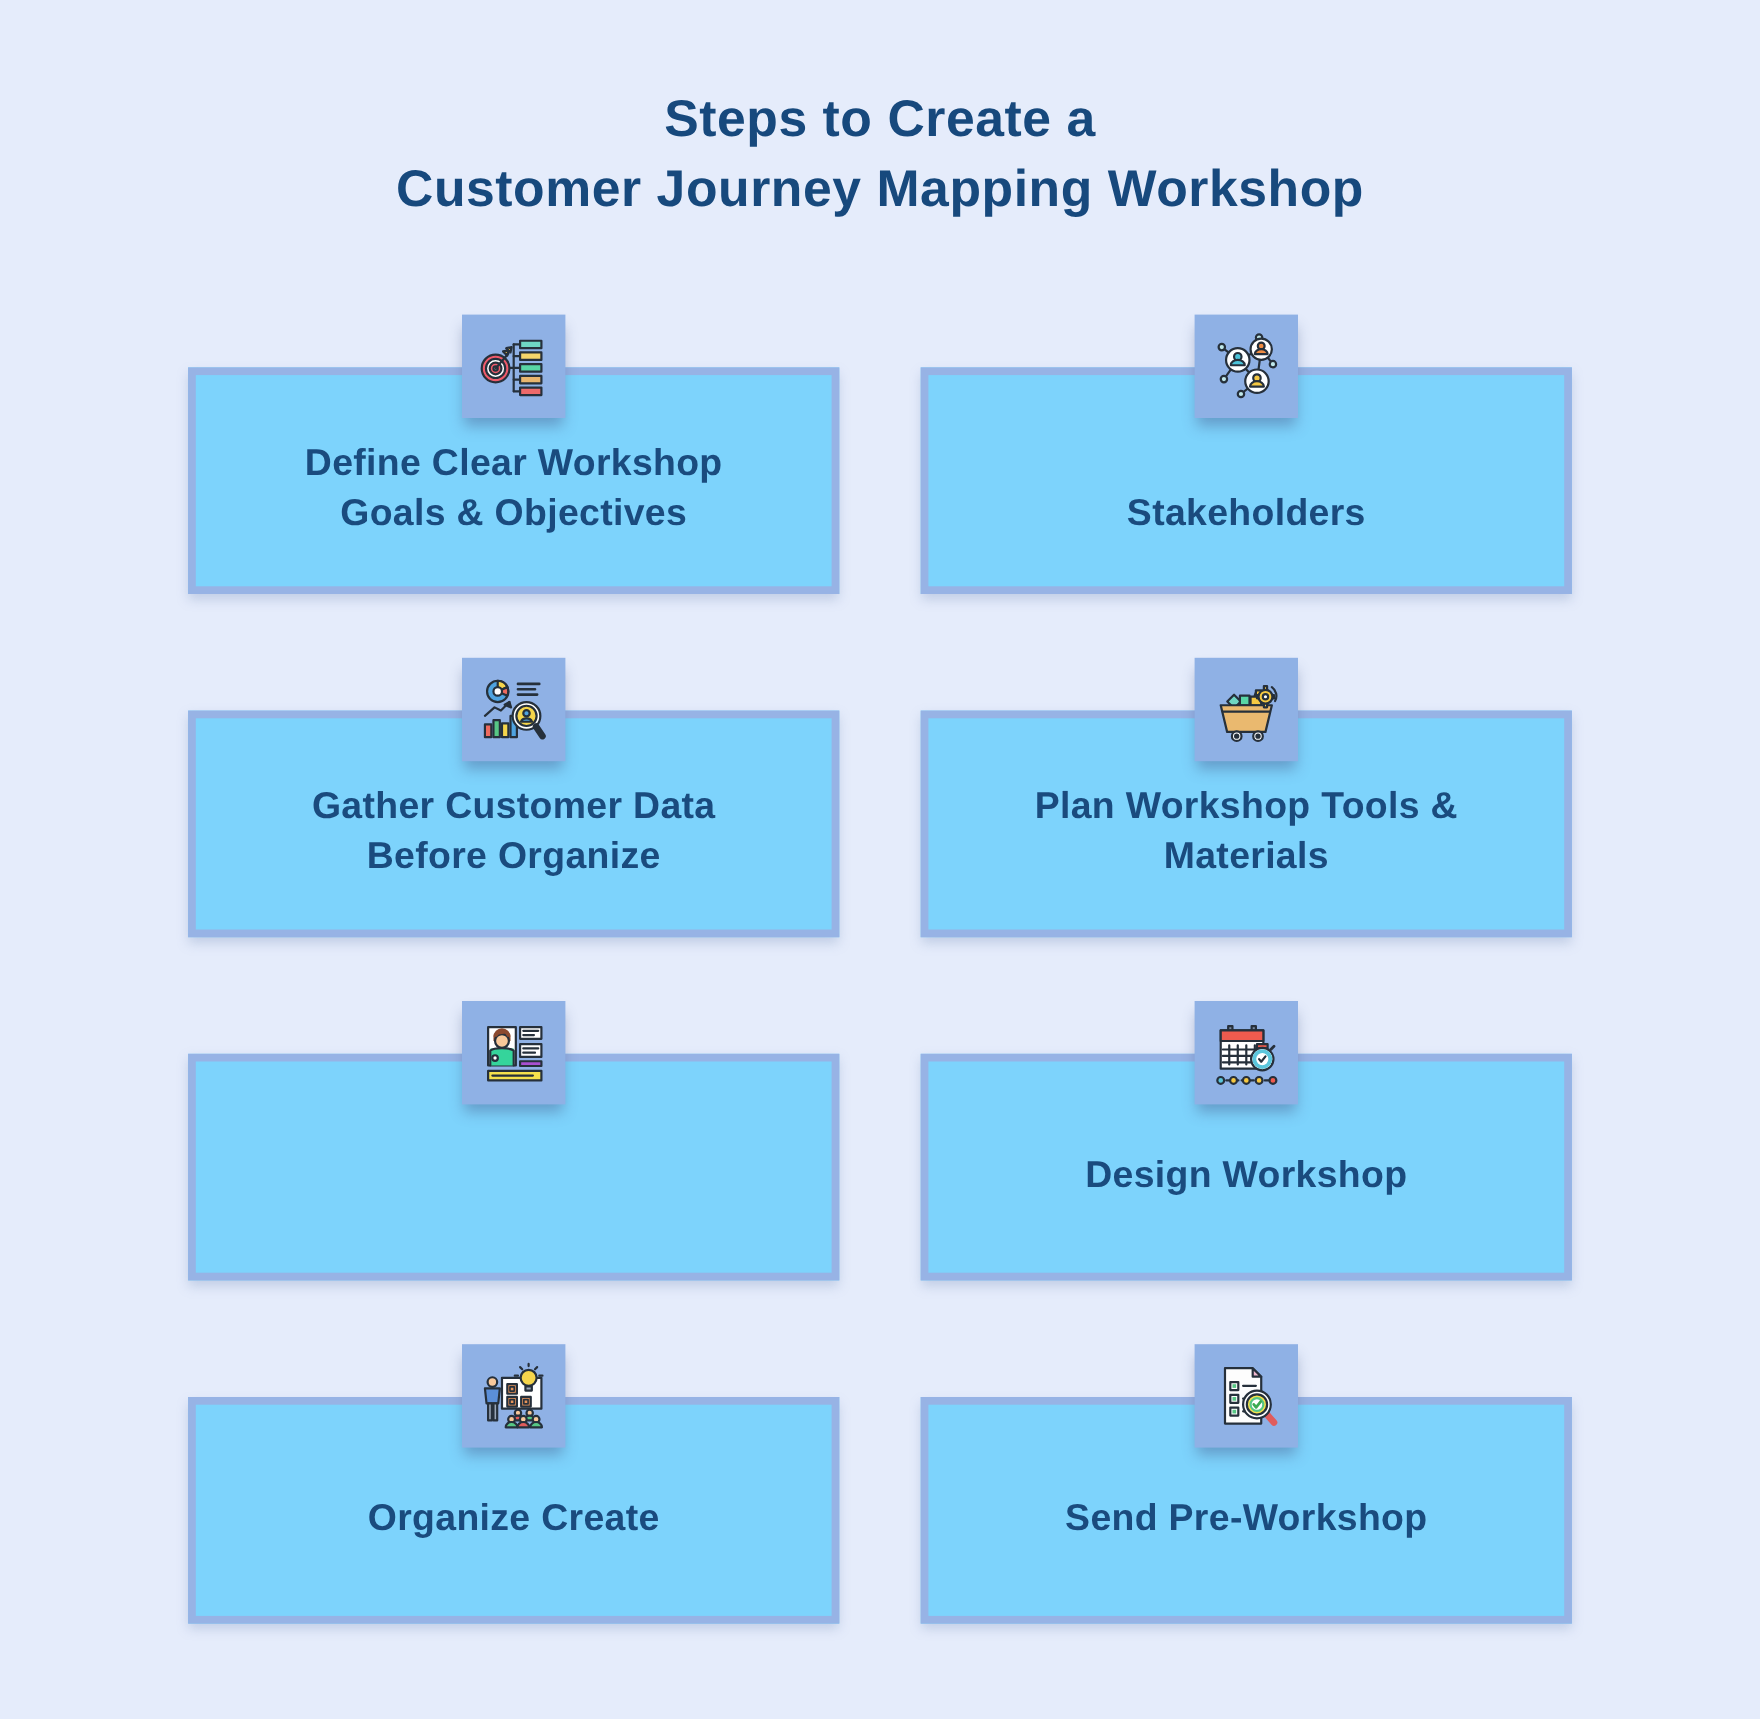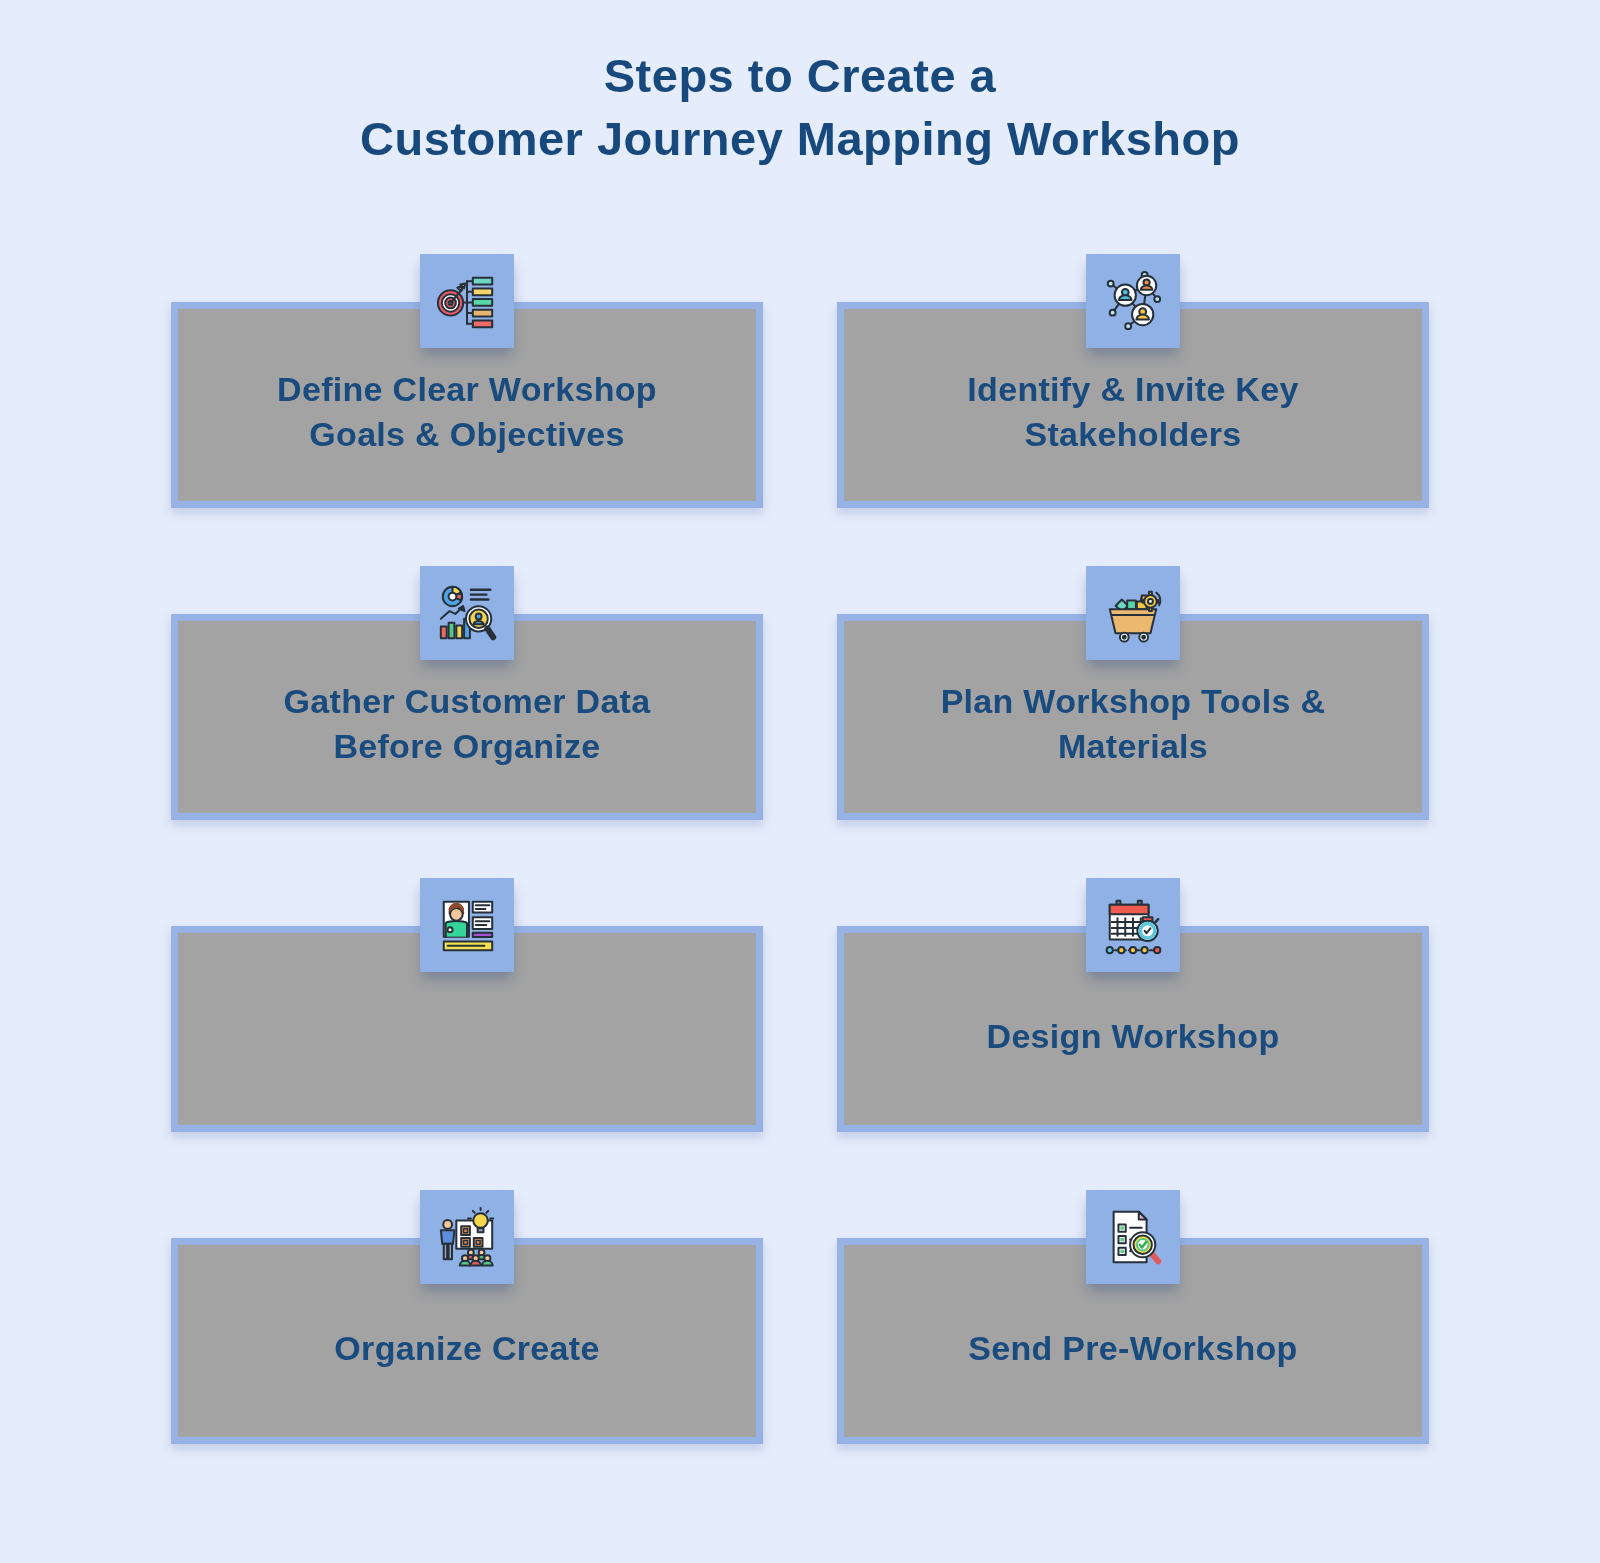--- a/index.html
+++ b/index.html
@@ -4,41 +4,41 @@
 <style>
   html,body{margin:0;padding:0;}
   body{
     width:1600px;height:1563px;
     background:#e5ecfb;
     font-family:"Liberation Sans", sans-serif;
     overflow:hidden;
   }
   .page{position:relative;width:1600px;height:1563px;}
   .title{
-    padding-top:44px;
+    padding-top:76px;
     text-align:center;
     font-size:47px;
     line-height:63px;
     font-weight:700;
     color:#17497d;
     letter-spacing:.5px;
     margin:0;
   }
   .grid{
     width:1258px;
     margin:132px auto 0;
     display:grid;
     grid-template-columns:592px 592px;
     column-gap:74px;
     row-gap:106px;
   }
   .card{
     position:relative;
     height:192px;
-    background:#a3a3a3;
+    background:#7dd3fc;
     border:7px solid #97b3e5;
     box-shadow:0 5px 10px rgba(124,146,190,.35);
     display:flex;
     align-items:center;
     justify-content:center;
   }
   .tile{
     position:absolute;
     top:-55px;
     left:50%;
@@ -112,21 +112,21 @@
           <path d="M17.5 31 a6.5 5 0 0 1 13 0 Z" fill="#4cc3d9"></path>
           <circle cx="46" cy="16" r="10" fill="#ffffff"></circle>
           <circle cx="46" cy="13" r="3.2" fill="#f08c42"></circle>
           <path d="M40 20.5 a6 4.6 0 0 1 12 0 Z" fill="#f08c42"></path>
           <circle cx="42" cy="46" r="11" fill="#ffffff"></circle>
           <circle cx="42" cy="43" r="3.5" fill="#f5c842"></circle>
           <path d="M35.5 51 a6.5 5 0 0 1 13 0 Z" fill="#f5c842"></path>
         </svg>
       </div>
       <div class="label">
-        <span>Identify &amp; Invite Key</span><br>
+        <br>
         <span>Stakeholders</span>
       </div>
     </div>
 
     <div class="card">
       <div class="tile">
         <svg viewBox="0 0 64 64" fill="none" stroke="#26303b" stroke-width="2" stroke-linejoin="round" stroke-linecap="round">
           <circle cx="17" cy="15" r="10" fill="#4fa3e0"></circle>
           <path d="M17 15 L17 5 A10 10 0 0 1 26 11 Z" fill="#f5d54c"></path>
           <path d="M17 15 L26 11 A10 10 0 0 1 26 19 Z" fill="#ef6a5e"></path>

